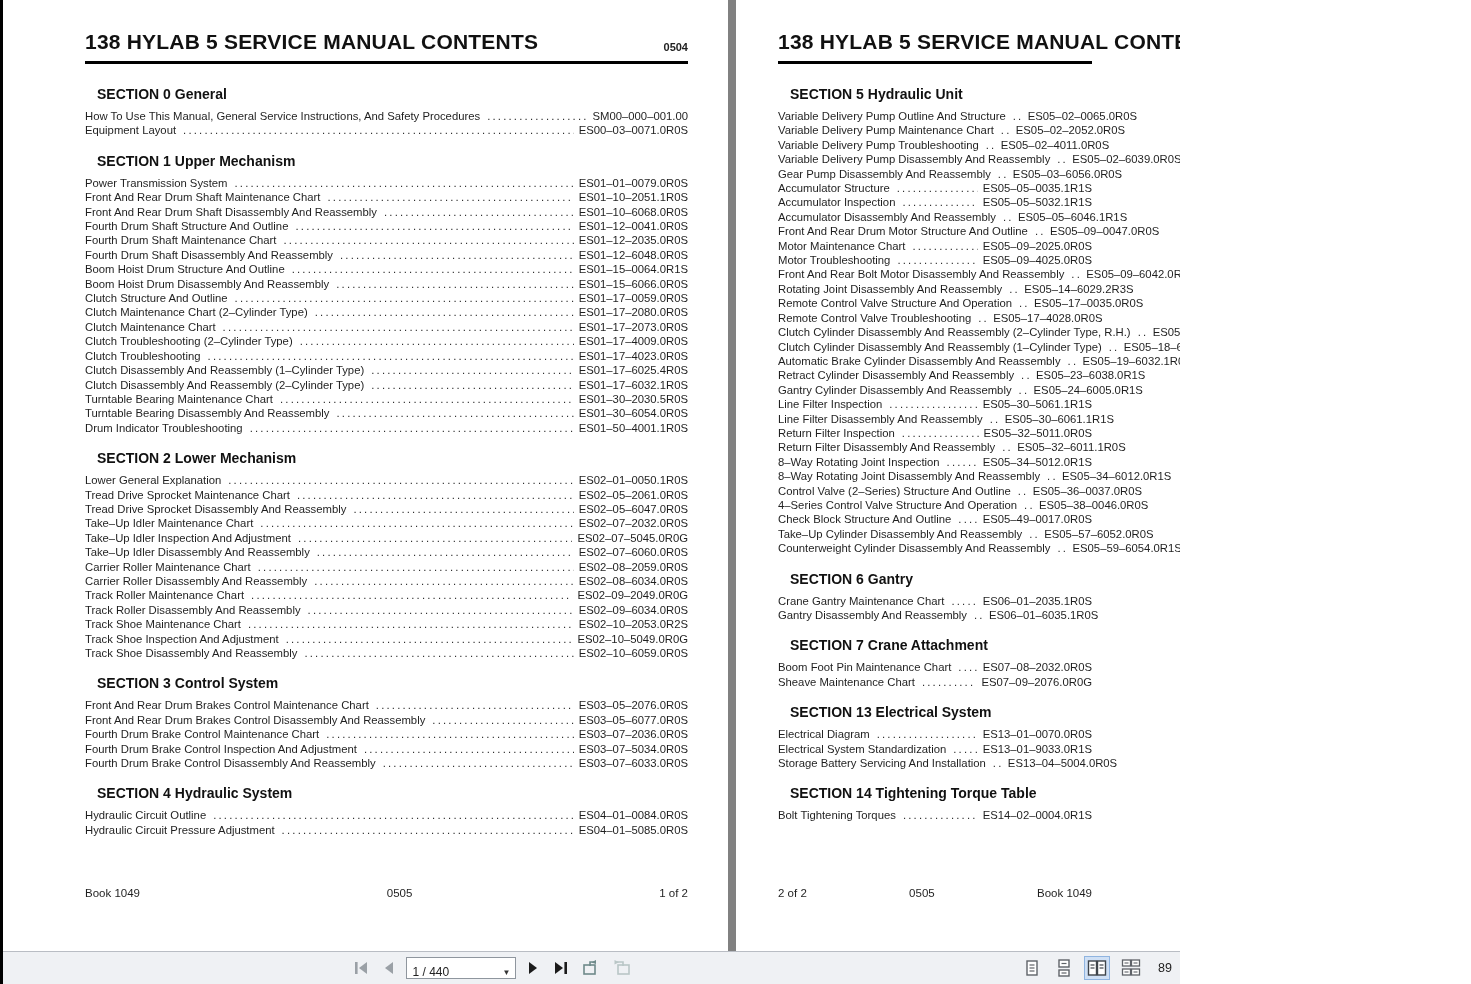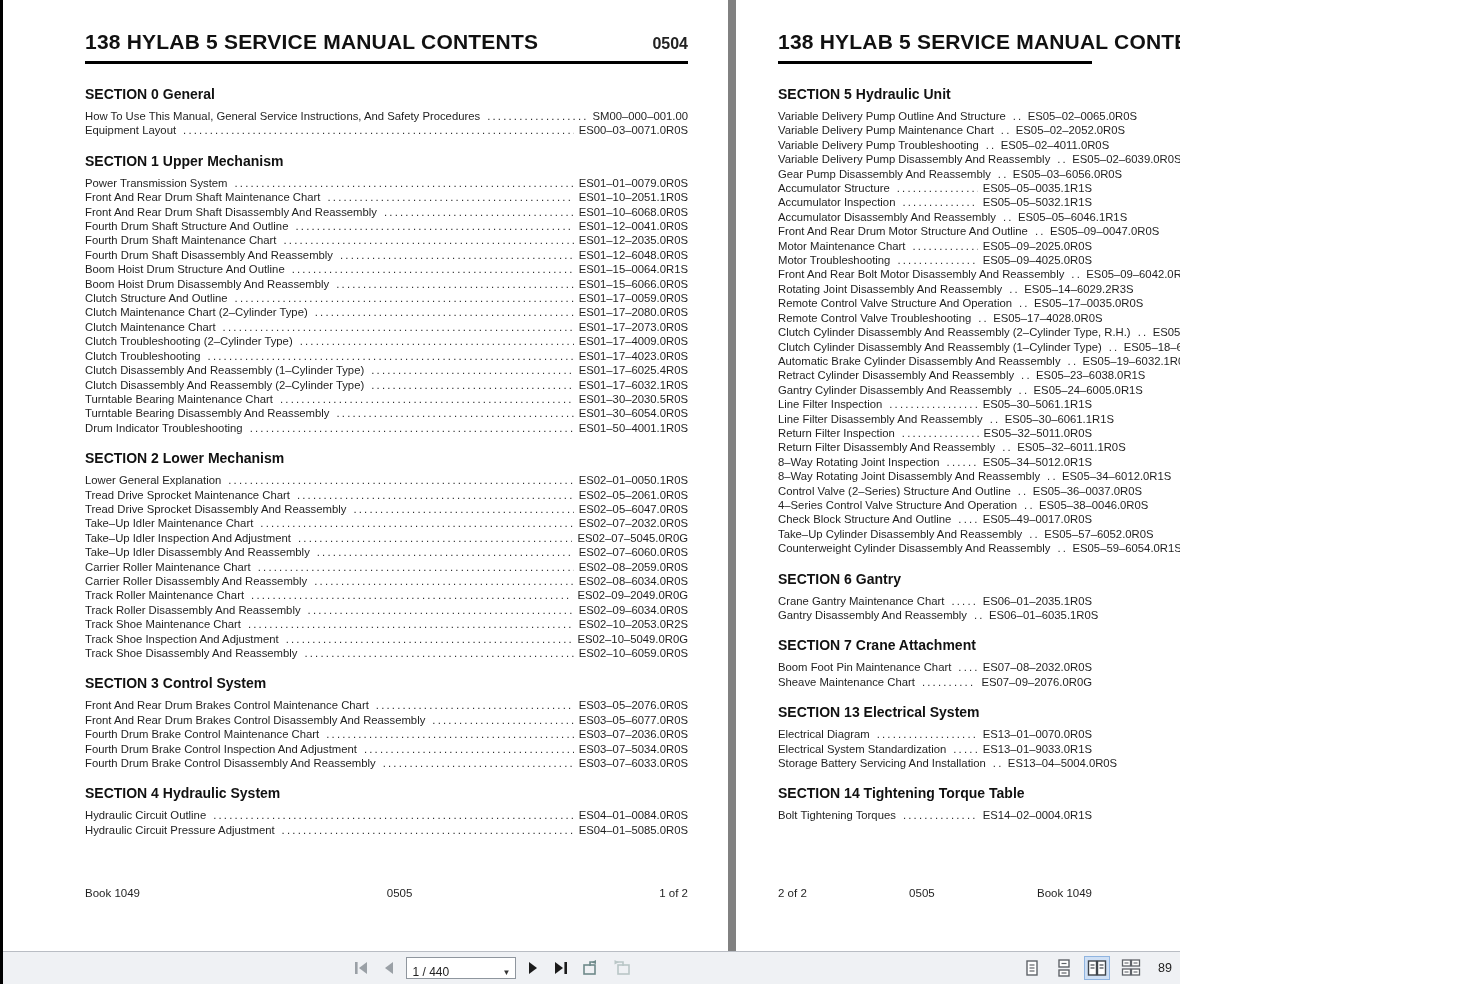--- a/index.html
+++ b/index.html
@@ -9,25 +9,25 @@
     border-left: 3px solid #000; }
   .pages { flex: 1; display: flex; min-height: 0; background: #fff; }
   .page { position: relative; background: #fff; color: #1a1a1a; overflow: hidden; }
   .page.left  { width: 725px; padding: 30px 40px 0 82px; }
   .page-divider { width: 8px; background: #818181; }
   .page.right { flex: 1; padding: 30px 88px 0 42px; }
 
   .page-header { display: flex; align-items: flex-end; justify-content: space-between; }
   .ptitle { font-size: 21px; font-weight: bold; letter-spacing: 0.2px; color: #111;
     white-space: nowrap; }
-  .pcode { font-size: 16px; font-weight: bold; color: #222; padding-bottom: 1px; }
+  .pcode { font-size: 11px; font-weight: bold; color: #222; padding-bottom: 1px; }
   .hrule { height: 3px; background: #000; margin-top: 7px; }
 
   .sections { margin-top: 22px; }
-  .sec-heading { font-size: 14px; font-weight: bold; color: #111; margin: 15px 0 7px 0; }
+  .sec-heading { font-size: 14px; font-weight: bold; color: #111; margin: 15px 0 7px 12px; }
   .sections > .sec-heading:first-child { margin-top: 0; }
 
   .toc-row { display: flex; align-items: baseline; line-height: 14.4px;
     font-size: 11.3px; color: #1f1f1f; }
   .toc-label { white-space: nowrap; }
   .leader { flex: 1; overflow: hidden; white-space: nowrap; margin: 0 5px 0 7px;
     min-width: 10px; }
   .leader::after { content: "....................................................................................................................................................................................................."; letter-spacing: 2.2px; font-size: 11.3px; color: #2a2a2a; }
   .toc-code { white-space: nowrap; flex-shrink: 0; }
 

